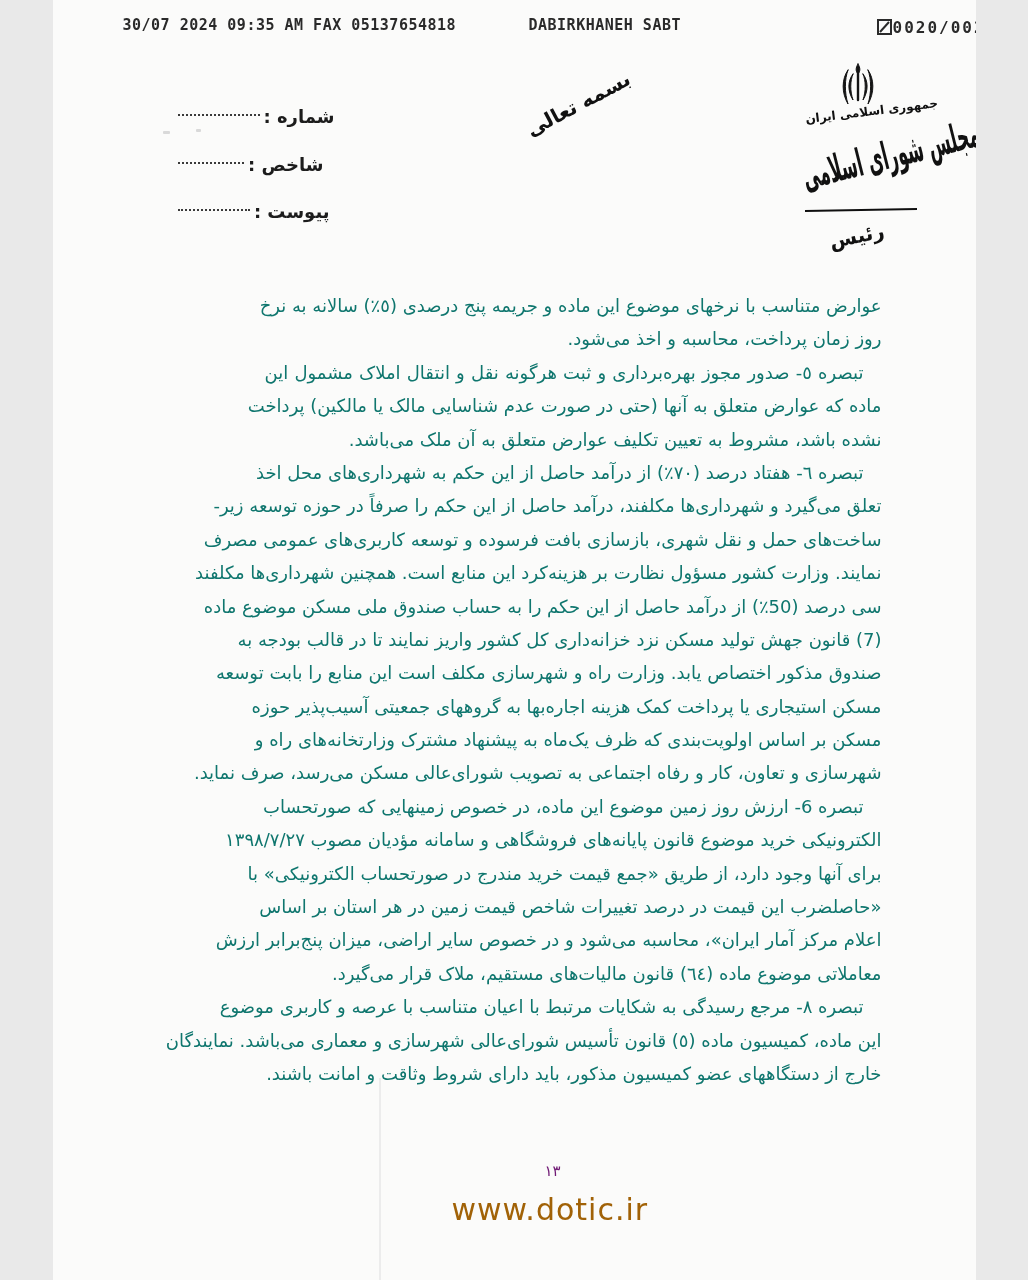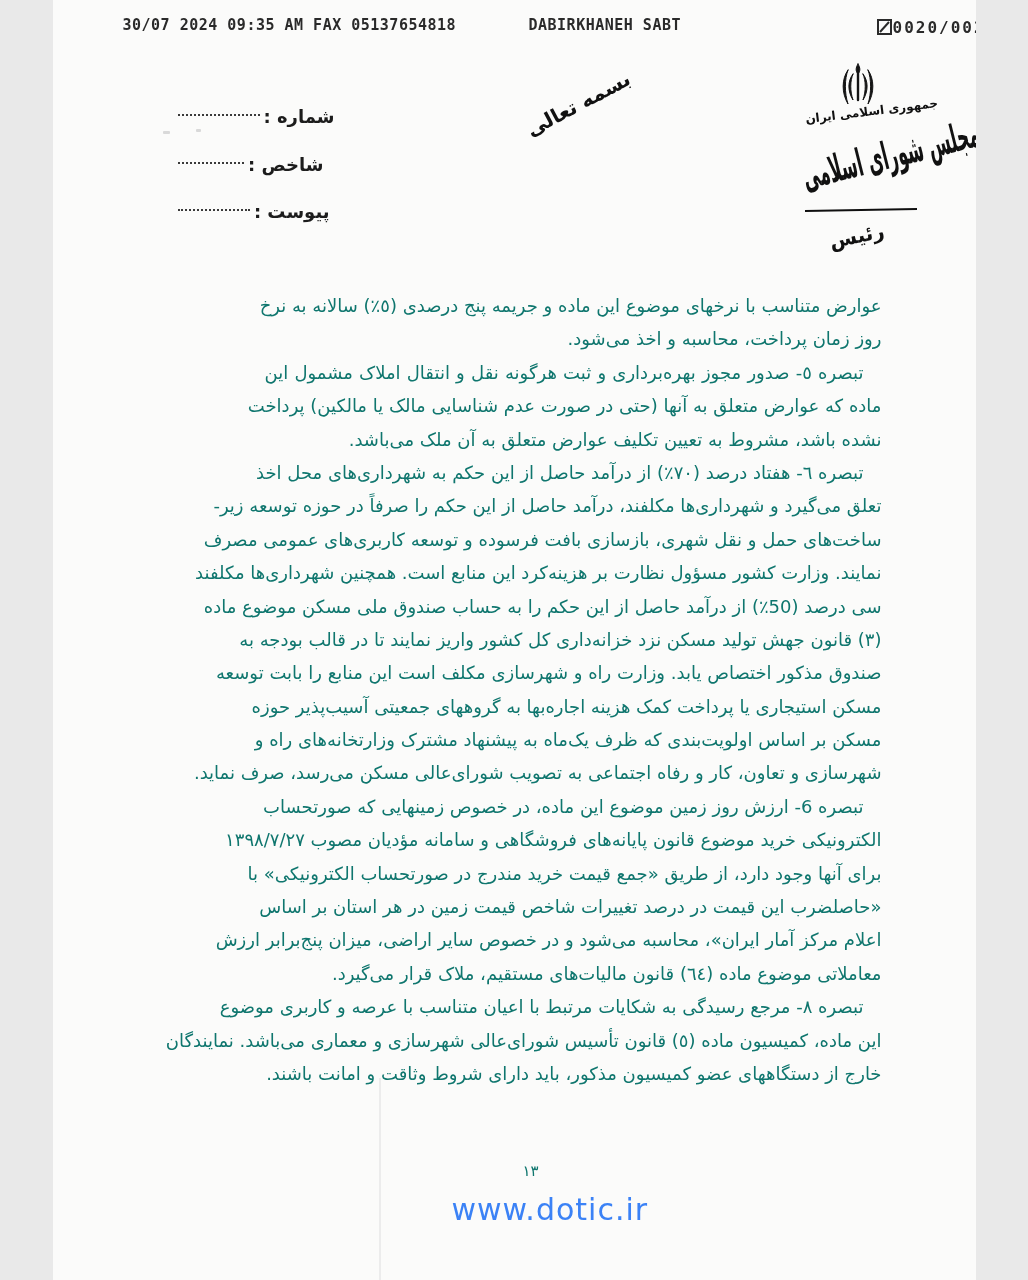--- a/index.html
+++ b/index.html
@@ -46,23 +46,23 @@
   .ln{
     height:33.4px;line-height:33.4px;
     font-size:18px;color:#0f766e;
     direction:rtl;
     text-align:justify;text-align-last:justify;
     white-space:nowrap;
   }
   .ln.end{text-align-last:right;}
   .ln.ind{padding-right:18px;}
   
-  #page-number{position:absolute;left:470px;top:1162px;width:60px;text-align:left;
-    font-size:15px;color:#0f766e;direction:rtl;}
-  #website{position:absolute;left:399px;top:1192px;font-size:30px;color:#3b82f6;
+  #page-number{position:absolute;left:470px;top:1162px;width:60px;text-align:center;
+    font-size:15px;color:#701a75;direction:rtl;}
+  #website{position:absolute;left:399px;top:1192px;font-size:30px;color:#a16207;
     letter-spacing:1px;font-weight:normal;}
   
   .speck{position:absolute;background:#d9d9d9;border-radius:1px;}
   #speck-1{left:110px;top:131px;width:7px;height:3px;}
   #speck-2{left:143px;top:129px;width:5px;height:3px;}
   #scan-line{position:absolute;left:326px;top:1078px;width:2px;height:202px;background:#ececec;}
 </style>
 </head>
 <body>
 
@@ -116,21 +116,21 @@
 
     <div class="ln ind">تبصره ٥- صدور مجوز بهره‌برداری و ثبت هرگونه نقل و انتقال املاک مشمول این</div>
     <div class="ln">ماده که عوارض متعلق به آنها (حتی در صورت عدم شناسایی مالک یا مالکین) پرداخت</div>
     <div class="ln end">نشده باشد، مشروط به تعیین تکلیف عوارض متعلق به آن ملک می‌باشد.</div>
 
     <div class="ln ind">تبصره ٦- هفتاد درصد (٧٠٪) از درآمد حاصل از این حکم به شهرداری‌های محل اخذ</div>
     <div class="ln">تعلق می‌گیرد و شهرداری‌ها مکلفند، درآمد حاصل از این حکم را صرفاً در حوزه توسعه زیر-</div>
     <div class="ln">ساخت‌های حمل و نقل شهری، بازسازی بافت فرسوده و توسعه کاربری‌های عمومی مصرف</div>
     <div class="ln">نمایند. وزارت کشور مسؤول نظارت بر هزینه‌کرد این منابع است. همچنین شهرداری‌ها مکلفند</div>
     <div class="ln">سی درصد (50٪) از درآمد حاصل از این حکم را به حساب صندوق ملی مسکن موضوع ماده</div>
-    <div class="ln">(٣) قانون جهش تولید مسکن نزد خزانه‌داری کل کشور واریز نمایند تا در قالب بودجه به</div>
+    <div class="ln">(7) قانون جهش تولید مسکن نزد خزانه‌داری کل کشور واریز نمایند تا در قالب بودجه به</div>
     <div class="ln">صندوق مذکور اختصاص یابد. وزارت راه و شهرسازی مکلف است این منابع را بابت توسعه</div>
     <div class="ln">مسکن استیجاری یا پرداخت کمک هزینه اجاره‌بها به گروههای جمعیتی آسیب‌پذیر حوزه</div>
     <div class="ln">مسکن بر اساس اولویت‌بندی که ظرف یک‌ماه به پیشنهاد مشترک وزارتخانه‌های راه و</div>
     <div class="ln">شهرسازی و تعاون، کار و رفاه اجتماعی به تصویب شورای‌عالی مسکن می‌رسد، صرف نماید.</div>
 
     <div class="ln ind">تبصره 6- ارزش روز زمین موضوع این ماده، در خصوص زمینهایی که صورتحساب</div>
     <div class="ln">الکترونیکی خرید موضوع قانون پایانه‌های فروشگاهی و سامانه مؤدیان مصوب ١٣٩٨/٧/٢٧</div>
     <div class="ln">برای آنها وجود دارد، از طریق «جمع قیمت خرید مندرج در صورتحساب الکترونیکی» با</div>
     <div class="ln">«حاصلضرب این قیمت در درصد تغییرات شاخص قیمت زمین در هر استان بر اساس</div>
     <div class="ln">اعلام مرکز آمار ایران»، محاسبه می‌شود و در خصوص سایر اراضی، میزان پنج‌برابر ارزش</div>

